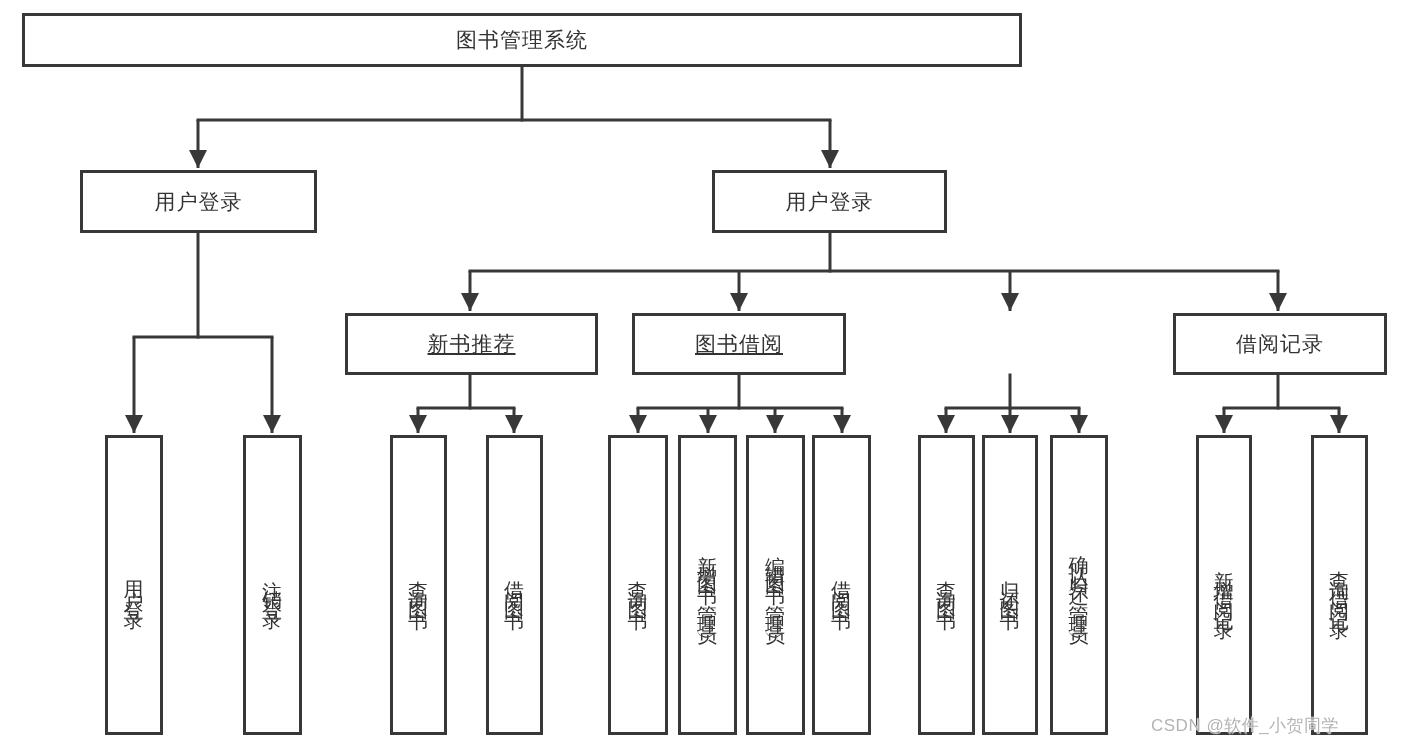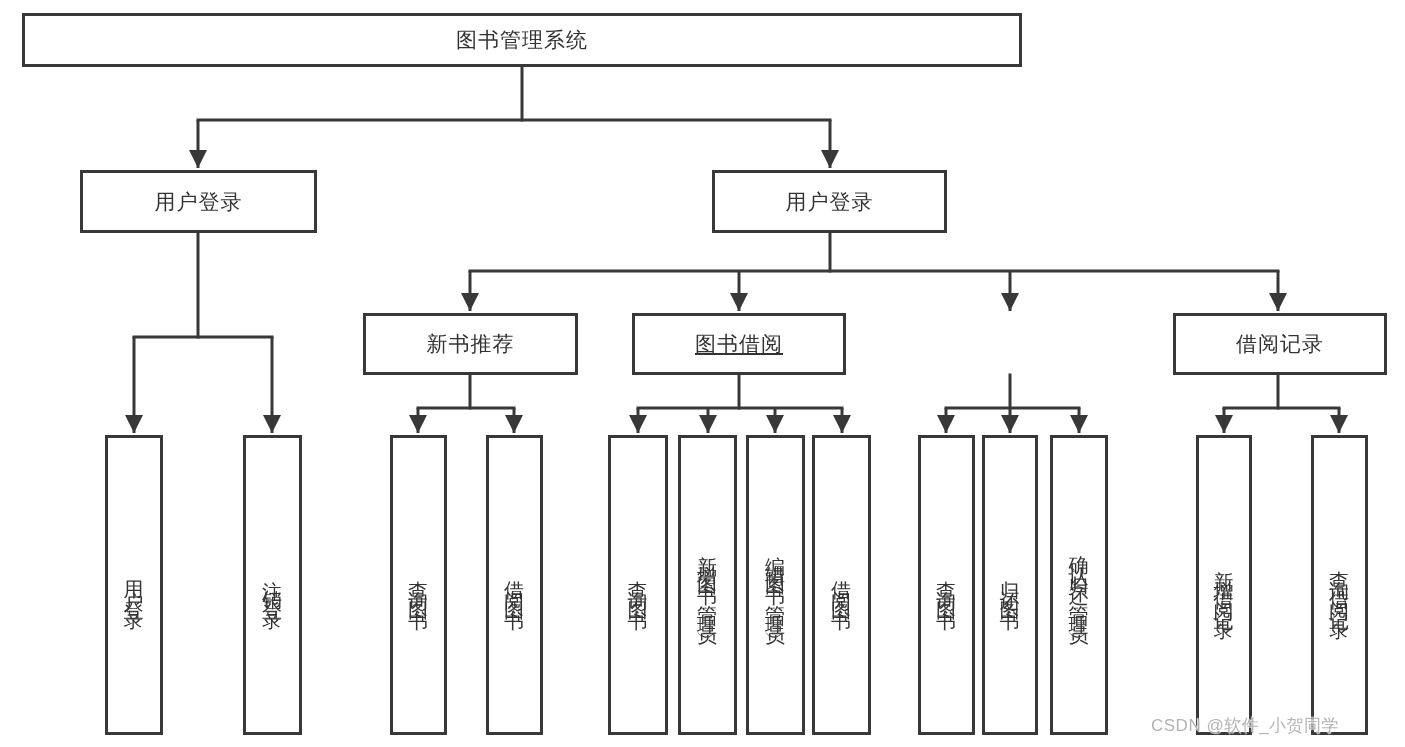--- a/index.html
+++ b/index.html
@@ -133,21 +133,21 @@
       <path d="M1224 408 V433" marker-end="url(#ah)"></path>
       <path d="M1339 408 V433" marker-end="url(#ah)"></path>
     </g>
   </svg>
 
   <div class="box h" style="left:22px; top:13px; width:1000px; height:54px;">图书管理系统</div>
 
   <div class="box h" style="left:80px; top:170px; width:237px; height:63px;">用户登录</div>
   <div class="box h" style="left:712px; top:170px; width:235px; height:63px;">用户登录</div>
 
-  <div class="box h" style="left:363px; top:313px; width:215px; height:62px;">新书推荐</div>
+  <div class="box h" style="left:345px; top:313px; width:253px; height:62px;text-decoration:underline;">新书推荐</div>
   <div class="box h" style="left:632px; top:313px; width:214px; height:62px;text-decoration:underline;">图书借阅</div>
   <div class="box h" style="left:1173px; top:313px; width:214px; height:62px;">借阅记录</div>
 
   <div class="box v" style="left:105px; top:435px; width:58px; height:300px;">
     <span>用户登录</span>
   </div>
   <div class="box v" style="left:243px; top:435px; width:59px; height:300px;">
     <span>注销登录</span>
   </div>
 

